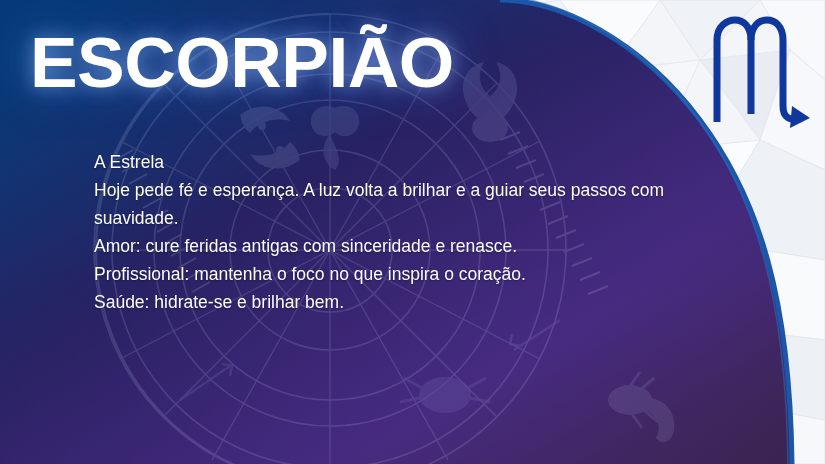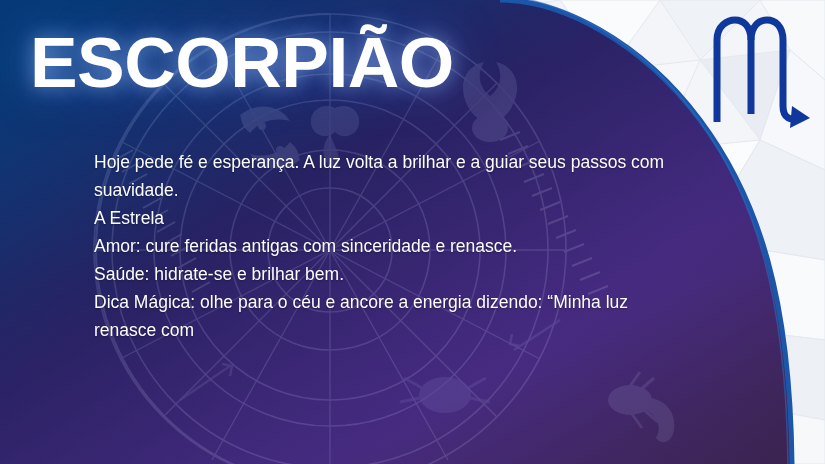--- a/index.html
+++ b/index.html
@@ -205,20 +205,20 @@
         <path d="M11,112 L11,30 C11,16 21,10 29,10 C37,10 45,16 45,30 L45,104"></path>
         <path d="M45,30 C45,16 53,10 61,10 C69,10 77,16 77,30 L77,96 C77,108 85,112 93,106"></path>
       </g>
       <path d="M86,96 L104,108 L84,118 Z" fill="#10389c"></path>
     </svg>
   </div>
 
   <div class="title">ESCORPIÃO</div>
 
   <div class="body-text">
+    <p>A Estrela</p>
     <p>Hoje pede fé e esperança. A luz volta a brilhar e a guiar seus passos com suavidade.</p>
-    <p>A Estrela</p>
     <p>Amor: cure feridas antigas com sinceridade e renasce.</p>
+    <p>Profissional: mantenha o foco no que inspira o coração.</p>
     <p>Saúde: hidrate-se e brilhar bem.</p>
-    <p>Dica Mágica: olhe para o céu e ancore a energia dizendo: “Minha luz renasce com</p>
   </div>
 
 </div>
 
 </body></html>

